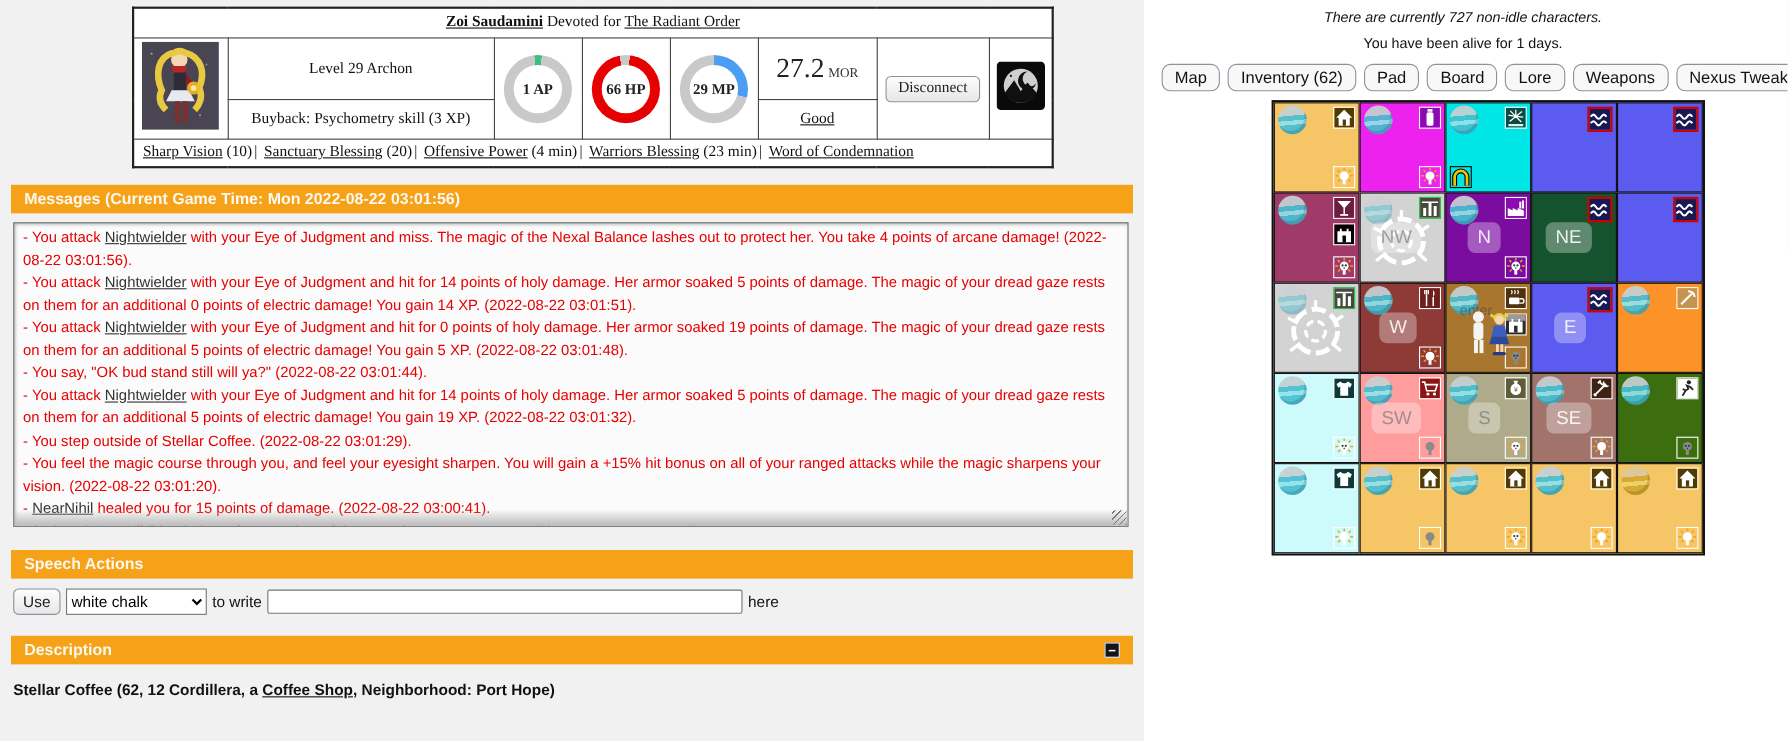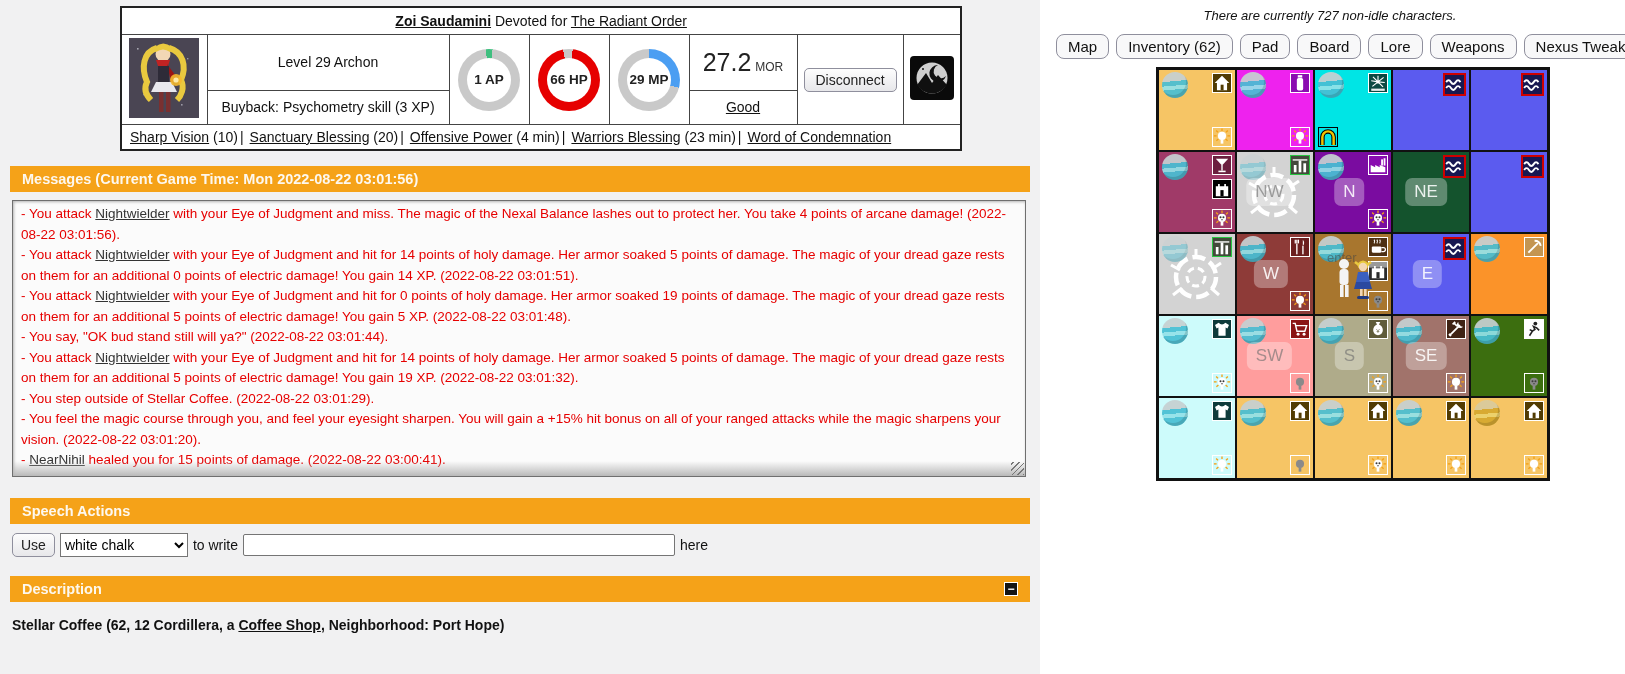--- a/index.html
+++ b/index.html
@@ -5,21 +5,21 @@
   * { box-sizing: border-box; }
   html,body { margin:0; padding:0; }
   body {
     width:1625px; height:674px; overflow:hidden; background:#ffffff;
     font-family:"Liberation Sans", sans-serif; color:#111; display:flex;
   }
   .left-col { width:1040px; flex:none; background:#f1f1f2; position:relative; }
   .right-col { flex:1; background:#ffffff; position:relative; }
 
   
-  table.char { border-collapse:collapse; background:#fff; margin:6px 0 0 120px; border:2px solid #222; }
+  table.char { border-collapse:collapse; background:#fff; margin:6px 0 0 120px; border:2px solid #222;font-family:Liberation Serif, serif; }
   table.char td { border:1px solid #444; padding:2px 6px; font-size:14px; }
   .title-cell { text-align:center; padding:5px 4px !important; font-size:15px; }
   .char-name { font-weight:bold; text-decoration:underline; color:#111; cursor:pointer; }
   .plain-link { text-decoration:underline; color:#111; cursor:pointer; }
   .portrait-cell { width:86px; text-align:center; padding:3px !important; }
   .mid-cell { width:242px; text-align:center; }
   .ring-cell { width:80px; text-align:center; }
   .ring { width:62px; height:62px; border-radius:50%; position:relative; margin:4px auto; }
   .ring::before { content:""; position:absolute; inset:9px; background:#fff; border-radius:50%; }
   .ring span { position:absolute; inset:0; display:flex; align-items:center; justify-content:center;
@@ -208,20 +208,21 @@
     <span class="collapse">−</span>
   </div>
 
   <div class="desc-text" id="desc-text">Stellar Coffee (62, 12 Cordillera, a <a class="plain-link">Coffee Shop</a>, Neighborhood: Port Hope)</div>
 
 </div>
 
 <div class="right-col">
   <div class="notes">
     <div class="note1">There are currently 727 non-idle characters.</div>
+    <div class="note2">You have been alive for 1 days.</div>
   </div>
   <div class="tabs" id="tabs">
       <button class="tab">Map</button>
       <button class="tab">Inventory (62)</button>
       <button class="tab">Pad</button>
       <button class="tab">Board</button>
       <button class="tab">Lore</button>
       <button class="tab">Weapons</button>
       <button class="tab">Nexus Tweaks</button>
     </div>

